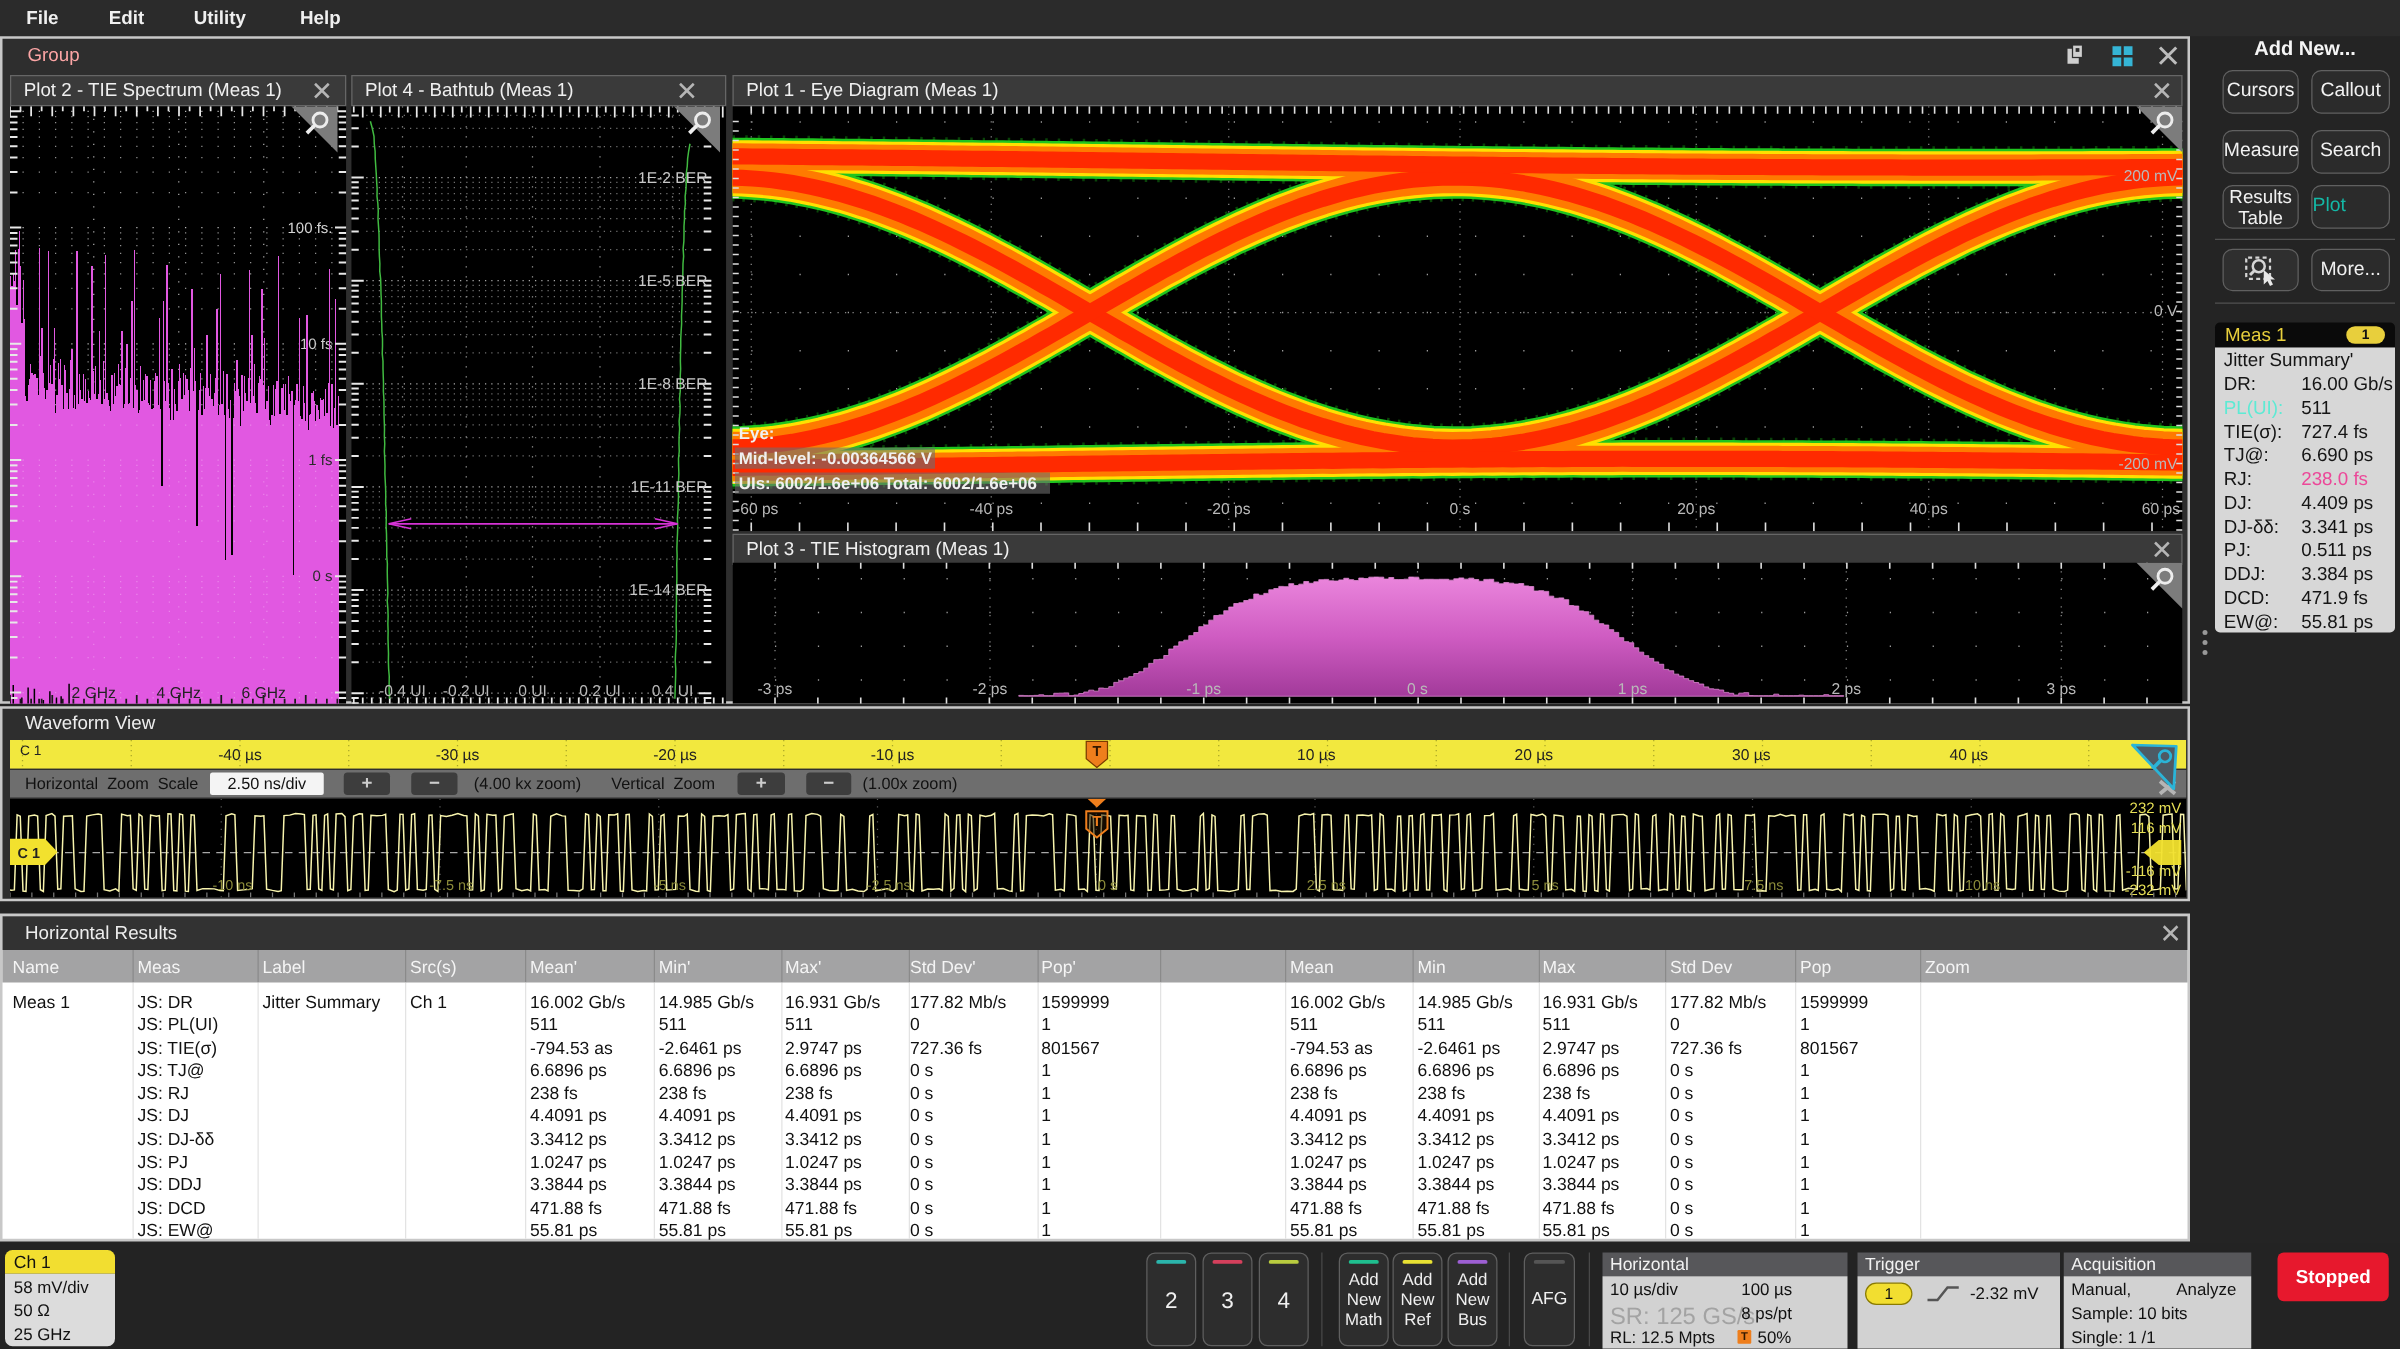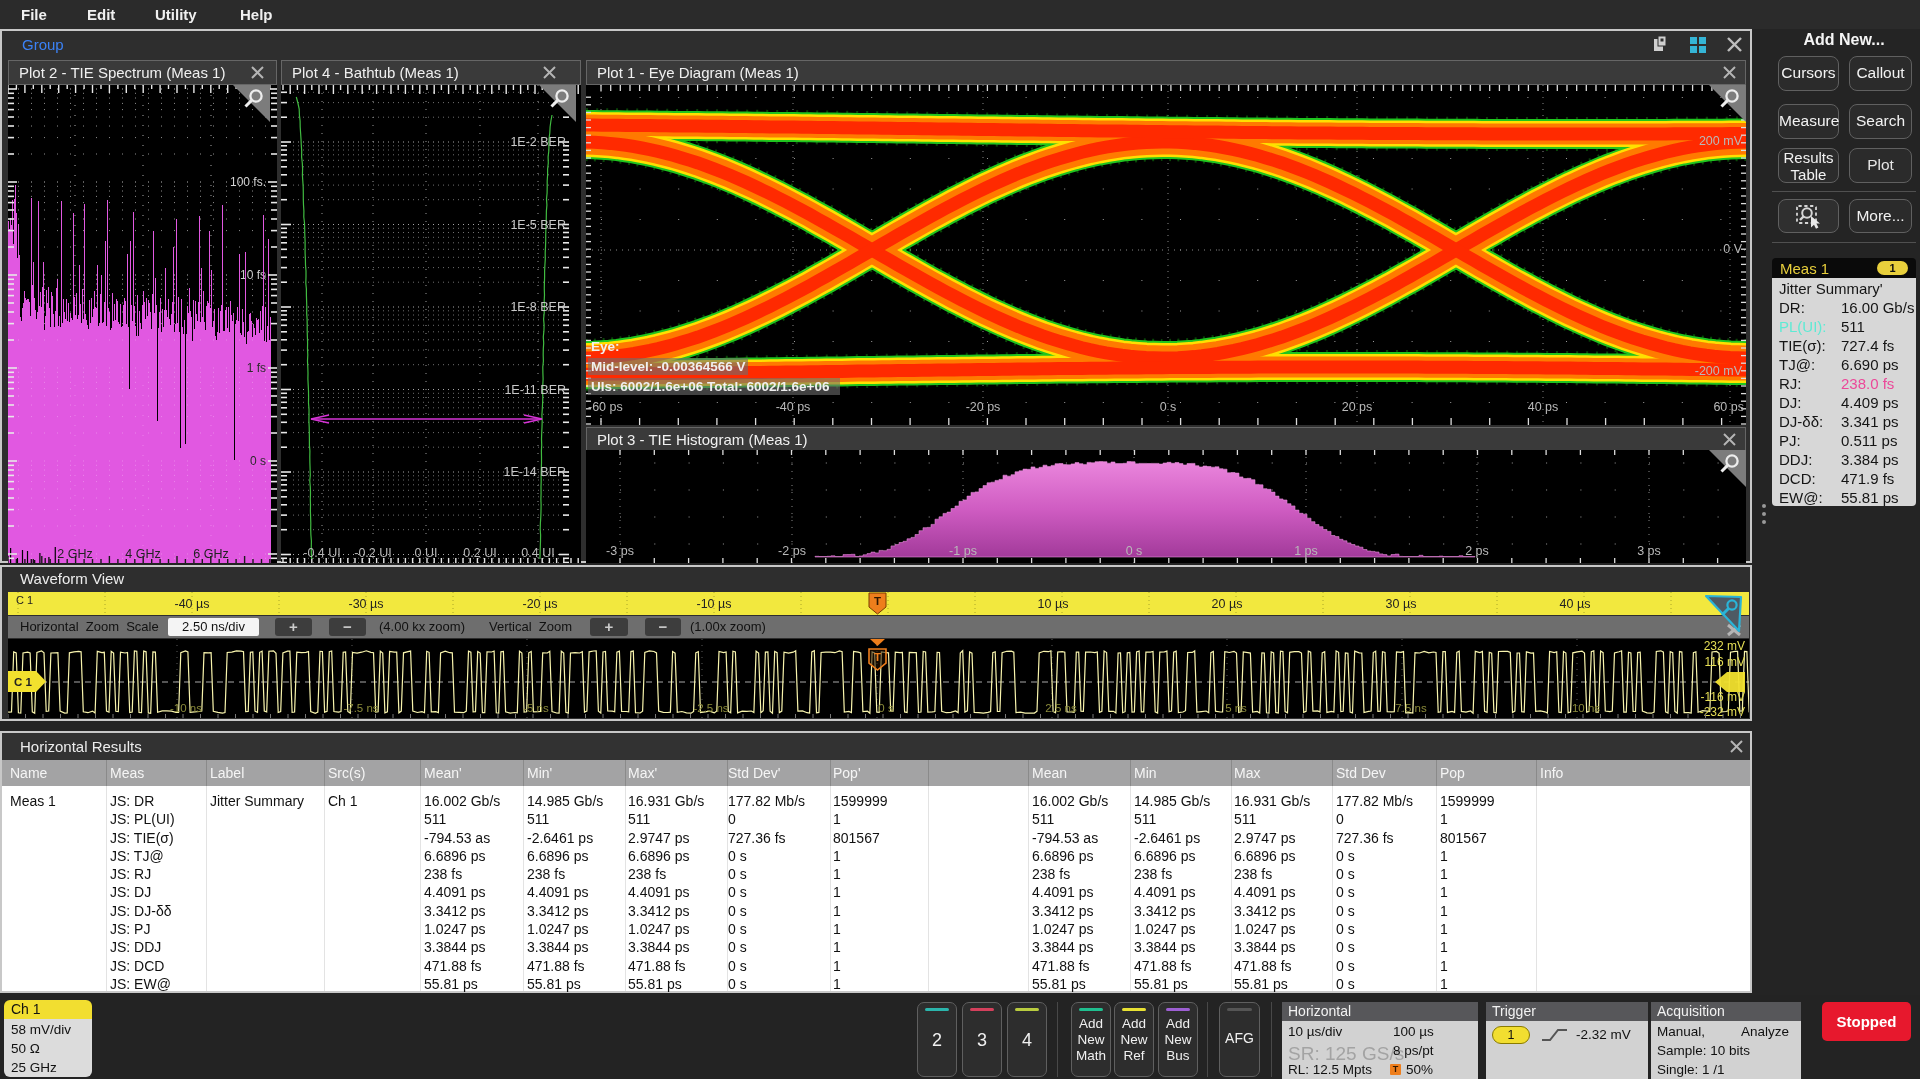--- a/index.html
+++ b/index.html
@@ -4,21 +4,21 @@
 html,body{width:1920px;height:1079px;background:#242424;font-family:"Liberation Sans",sans-serif;overflow:hidden}
 body{position:relative}
 .a{position:absolute}
 </style></head><body>
 <div class="a" style="left:0px;top:0px;width:1920px;height:29px;background:#2b2b2b"></div>
 <div class="a" style="left:21px;top:6px;white-space:pre;color:#f0f0f0;font-size:15px;font-weight:700">File</div>
 <div class="a" style="left:87px;top:6px;white-space:pre;color:#f0f0f0;font-size:15px;font-weight:700">Edit</div>
 <div class="a" style="left:155px;top:6px;white-space:pre;color:#f0f0f0;font-size:15px;font-weight:700">Utility</div>
 <div class="a" style="left:240px;top:6px;white-space:pre;color:#f0f0f0;font-size:15px;font-weight:700">Help</div>
 <div class="a" style="left:0px;top:29px;width:1752px;height:534px;background:#2e2e2e;border:2px solid #c8c8c8"></div>
-<div class="a" style="left:22px;top:36px;white-space:pre;color:#3b82f6;font-size:15px">Group</div>
+<div class="a" style="left:22px;top:36px;white-space:pre;color:#fca5a5;font-size:15px">Group</div>
 <svg class="a" style="left:1650px;top:34px" width="100" height="22" viewBox="0 0 100 22">
 <rect x="4" y="5" width="9" height="12" fill="#cfcfcf"></rect>
     <rect x="8" y="2" width="8" height="10" fill="#cfcfcf" stroke="#2e2e2e" stroke-width="1"></rect>
     <rect x="10.5" y="4.5" width="3" height="3" fill="#2e2e2e"></rect>
 <g fill="#35b5d6">
       <rect x="40" y="3" width="7" height="7"></rect>
       <rect x="49" y="3" width="7" height="7"></rect>
       <rect x="40" y="12" width="7" height="7"></rect>
       <rect x="49" y="12" width="7" height="7"></rect>
     </g>
@@ -1188,21 +1188,21 @@
 <div class="a" style="left:424px;top:765px;white-space:pre;color:#f5f5f5;font-size:14px">Mean'</div>
 <div class="a" style="left:527px;top:765px;white-space:pre;color:#f5f5f5;font-size:14px">Min'</div>
 <div class="a" style="left:628px;top:765px;white-space:pre;color:#f5f5f5;font-size:14px">Max'</div>
 <div class="a" style="left:728px;top:765px;white-space:pre;color:#f5f5f5;font-size:14px">Std Dev'</div>
 <div class="a" style="left:833px;top:765px;white-space:pre;color:#f5f5f5;font-size:14px">Pop'</div>
 <div class="a" style="left:1032px;top:765px;white-space:pre;color:#f5f5f5;font-size:14px">Mean</div>
 <div class="a" style="left:1134px;top:765px;white-space:pre;color:#f5f5f5;font-size:14px">Min</div>
 <div class="a" style="left:1234px;top:765px;white-space:pre;color:#f5f5f5;font-size:14px">Max</div>
 <div class="a" style="left:1336px;top:765px;white-space:pre;color:#f5f5f5;font-size:14px">Std Dev</div>
 <div class="a" style="left:1440px;top:765px;white-space:pre;color:#f5f5f5;font-size:14px">Pop</div>
-<div class="a" style="left:1540px;top:765px;white-space:pre;color:#f5f5f5;font-size:14px">Info</div>
+<div class="a" style="left:1540px;top:765px;white-space:pre;color:#f5f5f5;font-size:14px">Zoom</div>
 <div class="a" style="left:106px;top:760px;width:1px;height:26px;background:#8a8a8a"></div>
 <div class="a" style="left:106px;top:786px;width:1px;height:205px;background:#e3e3e3"></div>
 <div class="a" style="left:206px;top:760px;width:1px;height:26px;background:#8a8a8a"></div>
 <div class="a" style="left:206px;top:786px;width:1px;height:205px;background:#e3e3e3"></div>
 <div class="a" style="left:324px;top:760px;width:1px;height:26px;background:#8a8a8a"></div>
 <div class="a" style="left:324px;top:786px;width:1px;height:205px;background:#e3e3e3"></div>
 <div class="a" style="left:420px;top:760px;width:1px;height:26px;background:#8a8a8a"></div>
 <div class="a" style="left:420px;top:786px;width:1px;height:205px;background:#e3e3e3"></div>
 <div class="a" style="left:523px;top:760px;width:1px;height:26px;background:#8a8a8a"></div>
 <div class="a" style="left:523px;top:786px;width:1px;height:205px;background:#e3e3e3"></div>
@@ -1313,21 +1313,21 @@
 <div class="a" style="left:1778px;top:104px;width:61px;height:35px;background:#2b2b2b;border:1.5px solid #606060;border-radius:8px">
     <div style="width:100%;text-align:center;font-size:15.5px;color:#f2f2f2;line-height:32px">Measure</div>
   </div>
 <div class="a" style="left:1849px;top:104px;width:63px;height:35px;background:#2b2b2b;border:1.5px solid #606060;border-radius:8px">
     <div style="width:100%;text-align:center;font-size:15.5px;color:#f2f2f2;line-height:32px">Search</div>
   </div>
 <div class="a" style="left:1778px;top:148px;width:61px;height:35px;background:#2b2b2b;border:1.5px solid #606060;border-radius:8px">
     <div style="width:100%;text-align:center;font-size:15px;color:#f2f2f2;line-height:17px">Results<br>Table</div>
   </div>
 <div class="a" style="left:1849px;top:148px;width:63px;height:35px;background:#2b2b2b;border:1.5px solid #606060;border-radius:8px">
-    <div style="width:100%;text-align:center;font-size:15.5px;color:#e5e5e5;line-height:32px">Plot</div>
+    <div style="width:100%;text-align:left;font-size:15.5px;color:#14b8a6;line-height:32px">Plot</div>
   </div>
 <div class="a" style="left:1772px;top:191px;width:144px;height:1px;background:#505050"></div>
 <div class="a" style="left:1778px;top:199px;width:61px;height:34px;background:#2f2f2f;border:1.5px solid #606060;border-radius:8px"></div>
 <svg class="a" style="left:1795px;top:203px" width="28" height="27" viewBox="0 0 28 27">
 <rect x="2" y="3" width="19" height="17" rx="1.5" fill="none" stroke="#d5d5d5" stroke-width="1.8" stroke-dasharray="3.2,2.6"></rect>
 <circle cx="12" cy="10" r="4.8" fill="none" stroke="#d5d5d5" stroke-width="2"></circle>
 <line x1="8.6" y1="13.4" x2="5" y2="17" stroke="#d5d5d5" stroke-width="2.4"></line>
 <polygon points="16,13 16,24.5 19,21.8 21,25.8 23.4,24.5 21.4,20.6 25,20.6" fill="#e8e8e8"></polygon>
 </svg>
 <div class="a" style="left:1849px;top:199px;width:63px;height:34px;background:#2b2b2b;border:1.5px solid #606060;border-radius:8px">

